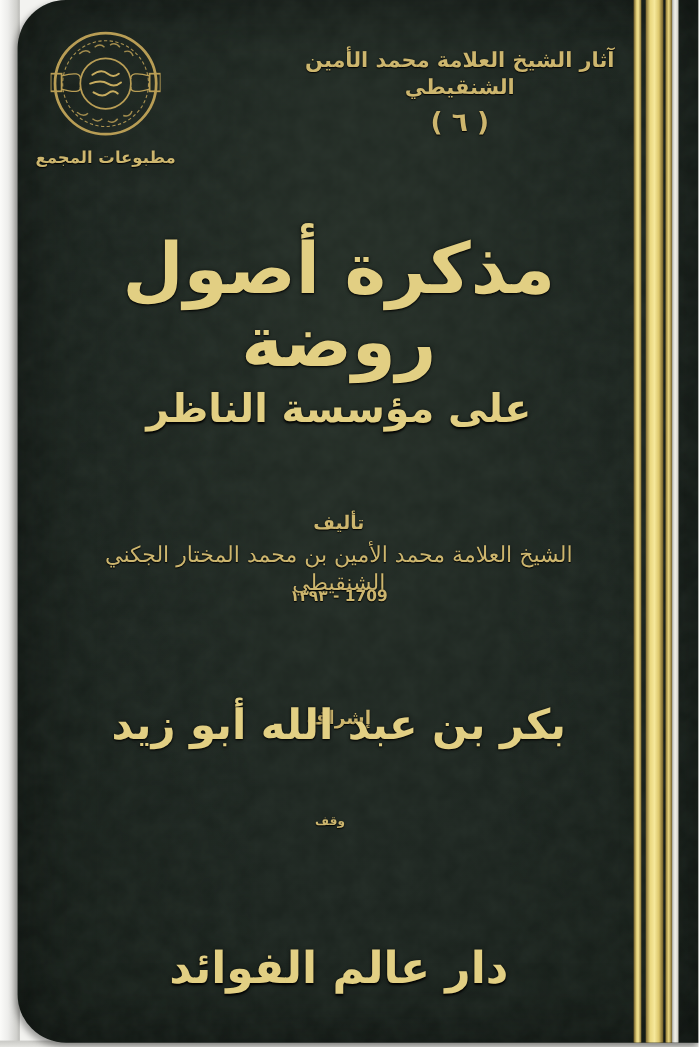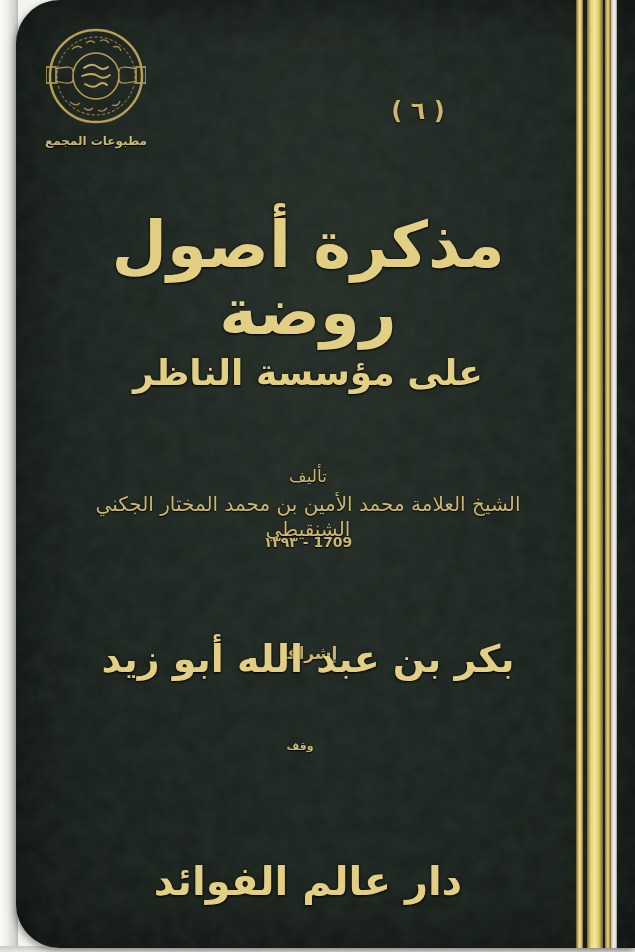--- a/index.html
+++ b/index.html
@@ -48,28 +48,28 @@
   .gold-bright{
     color:#e2cf83;
     text-shadow:0 1px 2px rgba(0,0,0,.95), 0 0 3px rgba(0,0,0,.5);
   }
   .txt{position:absolute;direction:rtl;text-align:center;line-height:1.25;}
   
   .seal-wrap{position:absolute;left:14px;top:26px;width:132px;}
   .seal-svg{display:block;margin:0 auto;}
   .seal-caption{
     margin-top:8px;text-align:center;direction:rtl;
-    font-size:12px;font-weight:bold;
+    font-size:15px;font-weight:bold;
   }
   
   .series{left:234px;top:44px;width:336px;font-size:19px;font-weight:bold;letter-spacing:.5px;}
   .volume{left:234px;top:96px;width:336px;font-size:24px;font-weight:bold;}
   .main-title{left:22px;top:212px;width:540px;font-size:64px;font-weight:bold;line-height:1.05;}
   .subtitle{left:82px;top:350px;width:420px;font-size:36px;font-weight:bold;}
-  .author-label{left:142px;top:466px;width:300px;font-size:17px;font-weight:normal;}
+  .author-label{left:142px;top:466px;width:300px;font-size:17px;font-weight:bold;}
   .author-name{left:42px;top:492px;width:500px;font-size:20px;font-weight:normal;}
   .author-dates{left:142px;top:534px;width:300px;font-size:14px;font-weight:bold;letter-spacing:2px;}
   .supervision-label{left:142px;top:610px;width:300px;font-size:17px;font-weight:bold;margin-top:33px;}
   .supervisor-name{left:62px;top:636px;width:460px;font-size:38px;font-weight:bold;}
   .waqf-label{left:134px;top:740px;width:300px;font-size:11px;font-weight:bold;}
   .waqf-name{left:42px;top:764px;width:500px;font-size:22px;font-weight:bold;}
   .publisher-name{left:112px;top:856px;width:360px;font-size:40px;font-weight:bold;}
   .publisher-tagline{left:112px;top:906px;width:360px;font-size:14px;font-weight:bold;}
 </style>
 </head>
@@ -117,20 +117,21 @@
         </g>
 
         <g stroke="#b89d55" stroke-width="1.3" fill="none" opacity=".85">
           <path d="M26 23 q 6 -5 10 -1 M40 17 q 5 -4 9 0 M54 15 q 5 -3 9 2 M67 21 q 6 -2 8 4"></path>
           <path d="M24 76 q 6 5 10 1 M38 82 q 5 4 9 0 M52 84 q 5 3 9 -2 M66 79 q 6 2 8 -4"></path>
         </g>
       </svg>
       <div class="seal-caption gold">مطبوعات المجمع</div>
     </div>
 
+    <div class="txt series gold">آثار الشيخ العلامة محمد الأمين الشنقيطي</div>
     <div class="txt volume gold">( ٦ )</div>
 
     <div class="txt main-title gold-bright">مذكرة أصول روضة</div>
     <div class="txt subtitle gold-bright">على مؤسسة الناظر</div>
 
     <div class="txt author-label gold">تأليف</div>
     <div class="txt author-name gold">الشيخ العلامة محمد الأمين بن محمد المختار الجكني الشنقيطي</div>
     <div class="txt author-dates gold">1709 - ١٣٩٣</div>
 
     <div class="txt supervision-label gold">إشراف</div>

